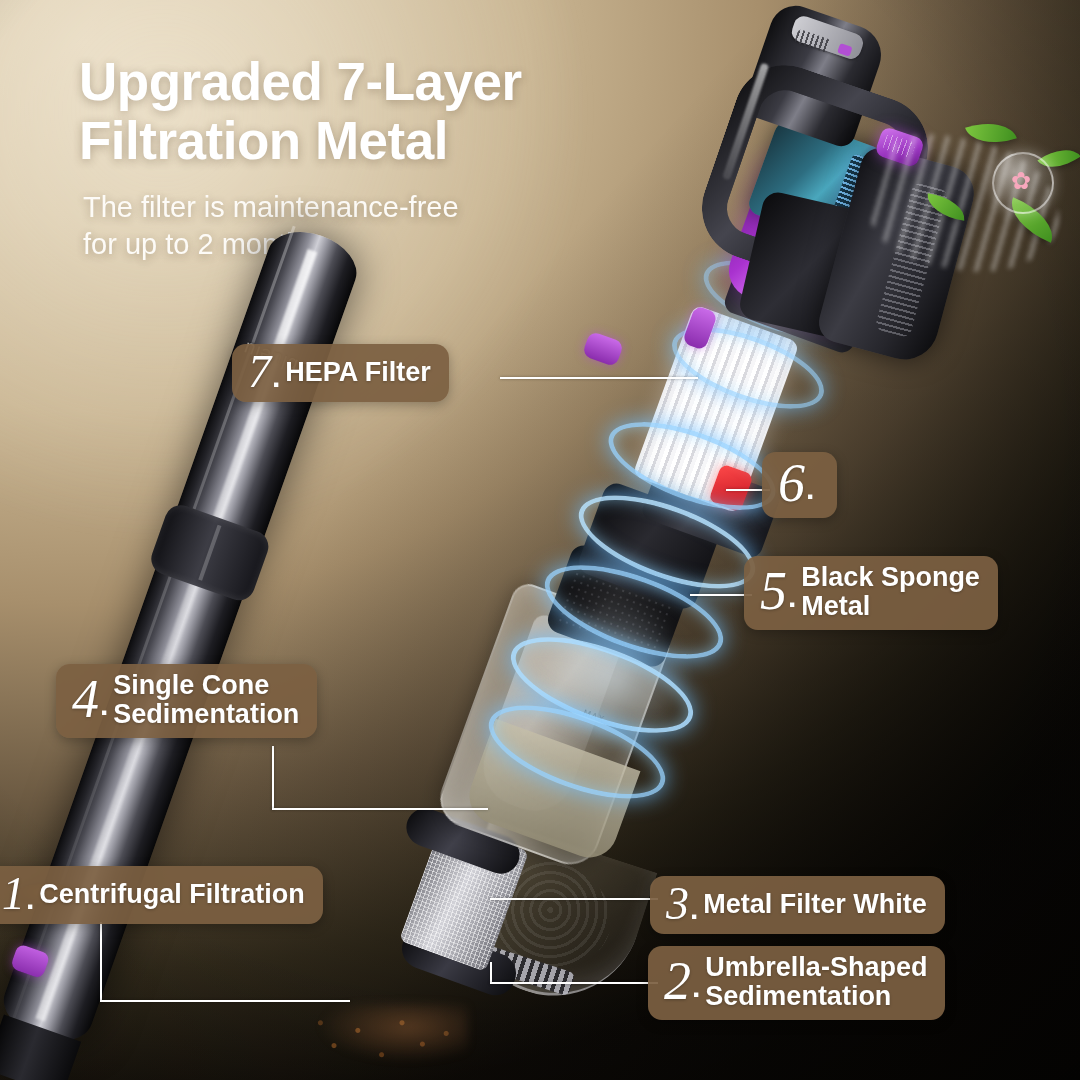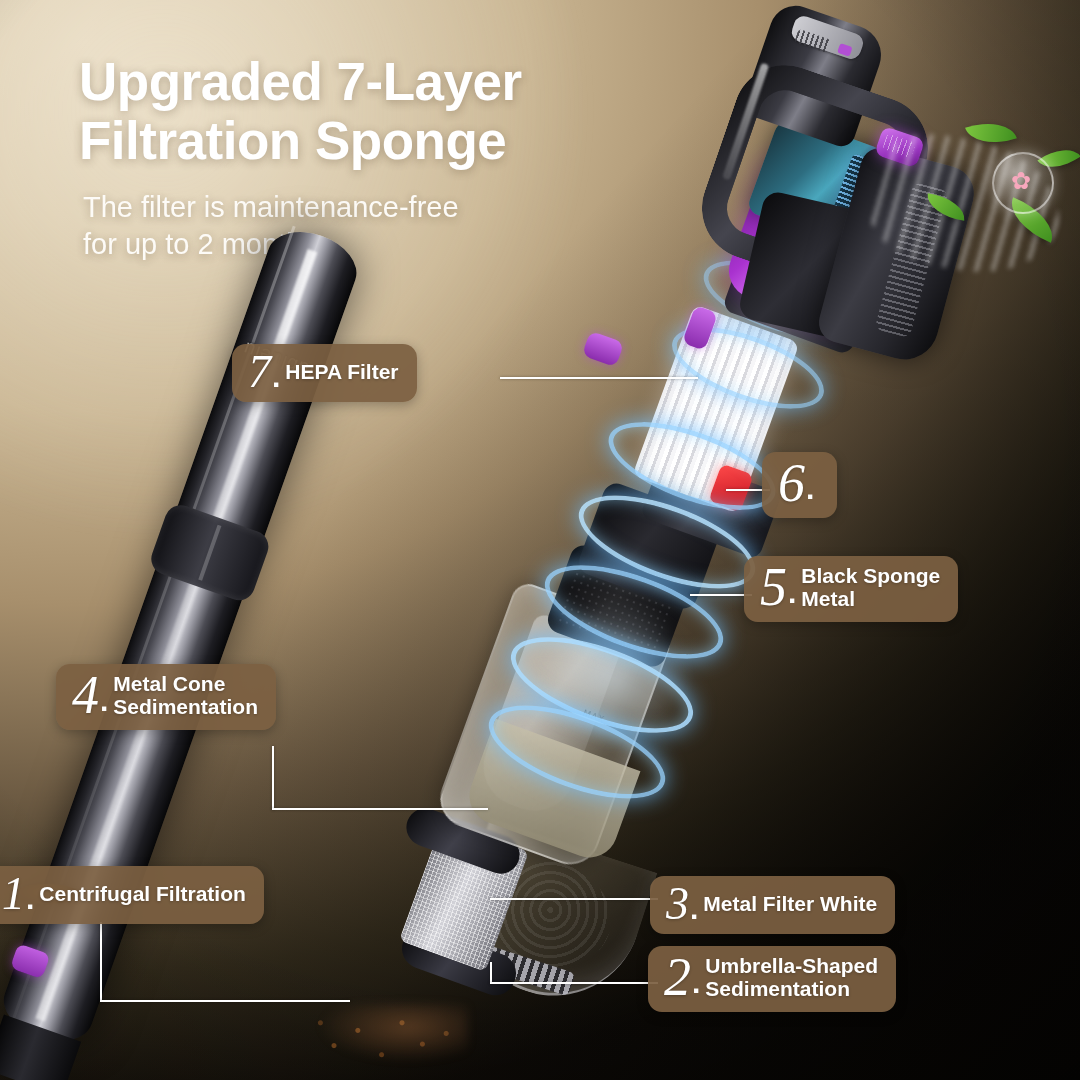--- a/index.html
+++ b/index.html
@@ -395,21 +395,21 @@
   .badge .num{
     font-family:"Liberation Serif","DejaVu Serif",serif;
     font-size:46px;line-height:.92;font-weight:normal;font-style:italic;
     margin-right:4px;letter-spacing:-1px;
     text-shadow:0 1px 3px rgba(0,0,0,.28);
   }
   .badge .dot{
     font-size:30px;line-height:1;margin:10px 5px 0 -2px;font-weight:bold;
   }
   .badge .txt{
-    font-size:21px;line-height:1.07;font-weight:bold;
+    font-size:27px;line-height:1.07;font-weight:bold;
     text-shadow:0 1px 3px rgba(0,0,0,.26);
   }
   .badge .txt .l2{display:block;}
   .badge.two .num{font-size:54px;}
 
   
   #badge-7{left:232px;top:344px;}
   #badge-6{left:762px;top:452px;}
   #badge-5{left:744px;top:556px;}
   #badge-4{left:56px;top:664px;}
@@ -439,21 +439,21 @@
 <div id="stage">
 
   <div class="bg-base"></div>
   <div class="bg-glow"></div>
   <div class="bg-dark-sweep"></div>
   <div class="bg-vig"></div>
 
   <div class="headings">
     <h1 class="h-title">
       <span>Upgraded 7-Layer</span><br>
-      <span>Filtration Sponge</span>
+      <span>Filtration Metal</span>
     </h1>
     <p class="h-sub">
       <span>The filter is maintenance-free</span><br>
       <span>for up to 2 months</span>
     </p>
   </div>
 
   <div class="product">
 
     <div class="wand">
@@ -561,21 +561,21 @@
     <span class="txt">
       <span>Black Sponge</span>
       <span class="l2">Metal</span>
     </span>
   </div>
 
   <div class="badge two" id="badge-4">
     <span class="num">4</span>
     <span class="dot">.</span>
     <span class="txt">
-      <span>Metal Cone</span>
+      <span>Single Cone</span>
       <span class="l2">Sedimentation</span>
     </span>
   </div>
 
   <div class="badge" id="badge-1">
     <span class="num">1</span>
     <span class="dot">.</span>
     <span class="txt">
       <span>Centrifugal Filtration</span>
     </span>

